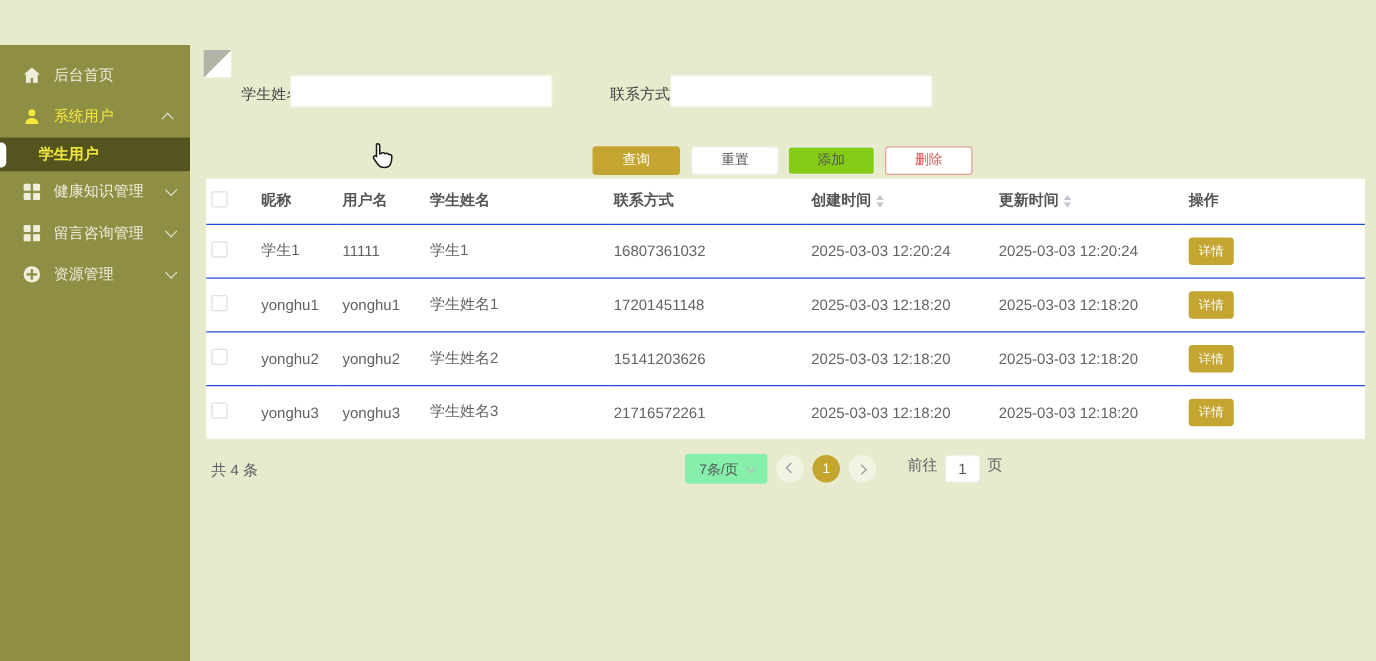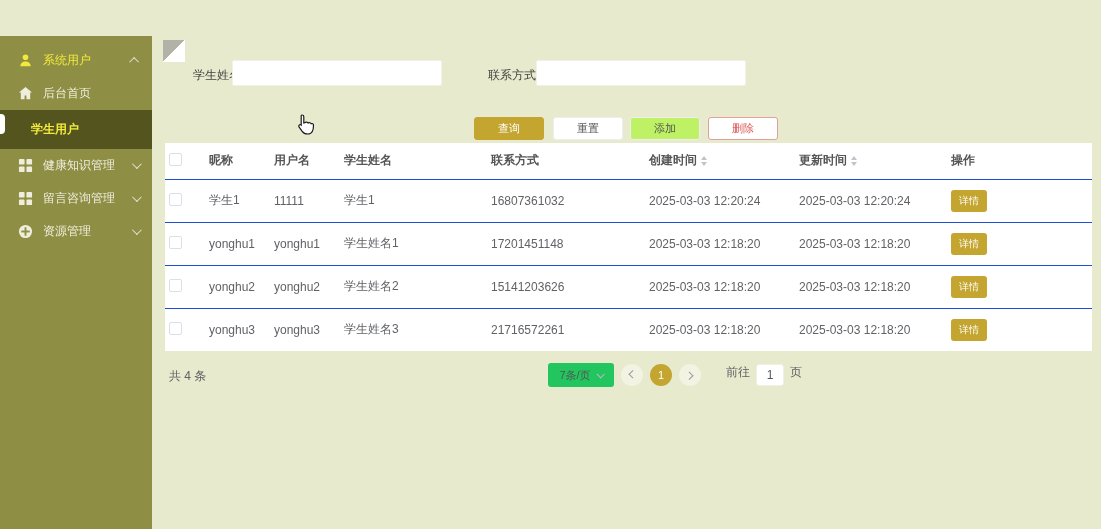--- a/index.html
+++ b/index.html
@@ -25,62 +25,62 @@
     linear-gradient(140deg,#6f7e8c 0%,#3a4350 45%,#23282f 75%,#4b3f35 100%);
     box-shadow:0 0 0 1px rgba(255,255,255,.55);}
   .user-name{color:#f6f6ee;font-size:11px;margin-left:5px;}
   .caret-down{width:0;height:0;border-left:3.5px solid transparent;border-right:3.5px solid transparent;border-top:4px solid #f0f0e4;margin-left:4px;}
 
   
   .sidebar{position:absolute;left:0;top:36px;width:152px;height:493px;background:var(--sidebar-bg);padding-top:8px;}
   .side-item{position:relative;height:33px;display:flex;align-items:center;padding-left:18px;color:var(--sidebar-text);cursor:pointer;}
   .side-item .lbl{margin-left:10px;font-size:12px;}
   .side-item.active-parent{color:var(--sidebar-highlight);}
-  .side-sub{height:39px;background:var(--sidebar-active-bg);display:flex;align-items:center;padding-left:31px;color:var(--sidebar-highlight);font-weight:700;cursor:pointer;}
+  .side-sub{height:27px;background:var(--sidebar-active-bg);display:flex;align-items:center;padding-left:31px;color:var(--sidebar-highlight);font-weight:700;cursor:pointer;}
   .chev{margin-left:auto;margin-right:13px;width:7px;height:7px;border-right:1.6px solid #e3e2cd;border-bottom:1.6px solid #e3e2cd;flex:none;}
   .chev.down{transform:rotate(45deg) translateY(-2px);}
   .chev.up{transform:rotate(-135deg) translateY(-2px);}
   .icon16{width:15px;height:15px;flex:none;}
   .active-indicator{position:absolute;left:0;top:78px;width:5px;height:20px;background:#fff;border-radius:0 4px 4px 0;}
 
   
   .content{position:absolute;left:152px;top:36px;width:949px;height:493px;background:var(--content-bg);}
   .corner-fold{position:absolute;left:11px;top:4px;width:22px;height:22px;background:linear-gradient(135deg,#b2b2a6 49.5%,#ffffff 50%);cursor:pointer;}
   .filter-row{position:absolute;left:0;top:24px;width:100%;height:26px;}
   .filter-label{position:absolute;top:7px;font-size:12px;color:#444;}
   .lab1{left:41px;} .lab2{left:336px;}
   .filter-input{position:absolute;top:0;height:26px;background:#fff;border:1px solid #f2f2ea;border-radius:2px;padding:0 8px;font-size:12px;color:#333;outline:none;}
   .inp1{left:80px;width:210px;} .inp2{left:384px;width:210px;}
 
   .btn-row{position:absolute;left:0;top:70px;height:23px;}
   .btn{position:absolute;top:0;height:23px;width:70px;border-radius:3px;font-size:11px;text-align:center;line-height:21px;cursor:pointer;border:1px solid transparent;margin-top:11px;}
   .btn-query{left:322px;background:var(--accent-gold);color:#fff;border-color:var(--accent-gold);}
   .btn-reset{left:401px;background:#fff;color:#555;border-color:#eee;}
-  .btn-add{left:478px;background:#bef264;color:#555;border-color:#eee;}
+  .btn-add{left:478px;background:#84cc16;color:#555;border-color:#eee;}
   .btn-delete{left:556px;background:#fff;color:var(--danger-red);border-color:var(--danger-border);}
 
   
   .table-wrap{position:absolute;left:13px;top:107px;width:927px;background:#fff;}
   table{border-collapse:collapse;width:100%;table-layout:fixed;}
   th,td{text-align:left;font-weight:400;color:var(--table-text);font-size:12px;padding:0 4px;overflow:hidden;white-space:nowrap;}
   thead tr{height:36px;}
   tbody tr{height:43px;border-top:1px solid #1d4ed8;margin-left:44px;}
   th{color:#555;font-weight:700;}
   .cb{width:13px;height:13px;border:1px solid #dcdfe6;border-radius:2px;background:#fff;display:inline-block;cursor:pointer;}
   .sort-carets{display:inline-flex;flex-direction:column;vertical-align:middle;margin-left:4px;cursor:pointer;}
   .sort-carets i{display:block;width:0;height:0;border-left:3.5px solid transparent;border-right:3.5px solid transparent;}
   .sort-carets .up{border-bottom:4px solid #c0c4cc;margin-bottom:2px;}
   .sort-carets .dn{border-top:4px solid #c0c4cc;}
   .detail-btn{display:inline-block;background:var(--accent-gold);color:#fff;font-size:10px;padding:4px 8px;border-radius:3px;cursor:pointer;}
 
   
   .pager{position:absolute;left:13px;top:327px;width:927px;height:24px;color:var(--table-text);}
   .total-text{position:absolute;left:4px;top:5px;font-size:12px;}
   .pager-controls{position:absolute;left:383px;top:0;height:24px;display:flex;align-items:center;gap:7px;}
-  .size-select{width:66px;height:24px;background:#22c55e;border-radius:3px;display:flex;align-items:center;justify-content:center;gap:6px;font-size:11px;color:#555;cursor:pointer;}
+  .size-select{width:66px;height:24px;background:#86efac;border-radius:3px;display:flex;align-items:center;justify-content:center;gap:6px;font-size:11px;color:#555;cursor:pointer;}
   .sel-chev{width:6px;height:6px;border-right:1.4px solid #b6b9bf;border-bottom:1.4px solid #b6b9bf;transform:rotate(45deg) translateY(-1px);}
   .nav-circle{width:22px;height:22px;border-radius:50%;background:#f2f3e2;display:flex;align-items:center;justify-content:center;cursor:pointer;}
   .nav-chev{width:6px;height:6px;border-right:1.6px solid #9a9da3;border-bottom:1.6px solid #9a9da3;}
   .nav-chev.left{transform:rotate(135deg) translateX(-1px);}
   .nav-chev.right{transform:rotate(-45deg) translateX(-1px);}
   .page-circle{width:22px;height:22px;border-radius:50%;background:var(--accent-gold);color:#fff;font-size:11px;display:flex;align-items:center;justify-content:center;cursor:pointer;}
   .goto{display:flex;align-items:flex-start;gap:6px;margin-left:18px;font-size:12px;}
   .goto-input{width:28px;height:22px;background:#fff;border:1px solid #f0f0e6;border-radius:3px;text-align:center;font-size:12px;color:#555;outline:none;}
 
   
@@ -88,34 +88,34 @@
 </style>
 </head>
 <body>
 
 <div class="stage">
 
 
   <div class="sidebar">
     <div class="active-indicator"></div>
 
+    <div class="side-item">
+      <svg class="icon16" viewBox="0 0 16 16">
+          <path d="M8 1 1 7h2v7h4v-4h2v4h4V7h2z" fill="#efeedd"></path>
+        </svg>
+      <span class="lbl">后台首页</span>
+    </div>
+
     <div class="side-item active-parent">
       <svg class="icon16" viewBox="0 0 16 16">
           <circle cx="8" cy="4.5" r="3" fill="#f3e93c"></circle>
           <path d="M2.5 14c0-3 2.4-5 5.5-5s5.5 2 5.5 5z" fill="#f3e93c"></path>
         </svg>
       <span class="lbl">系统用户</span>
       <span class="chev up"></span>
-    </div>
-
-    <div class="side-item">
-      <svg class="icon16" viewBox="0 0 16 16">
-          <path d="M8 1 1 7h2v7h4v-4h2v4h4V7h2z" fill="#efeedd"></path>
-        </svg>
-      <span class="lbl">后台首页</span>
     </div>
 
     <div class="side-sub">
       <span>学生用户</span>
     </div>
 
     <div class="side-item">
       <svg class="icon16" viewBox="0 0 16 16">
           <rect x="1" y="1" width="6" height="6" rx="1" fill="#efeedd"></rect>
           <rect x="9" y="1" width="6" height="6" rx="1" fill="#efeedd"></rect>

